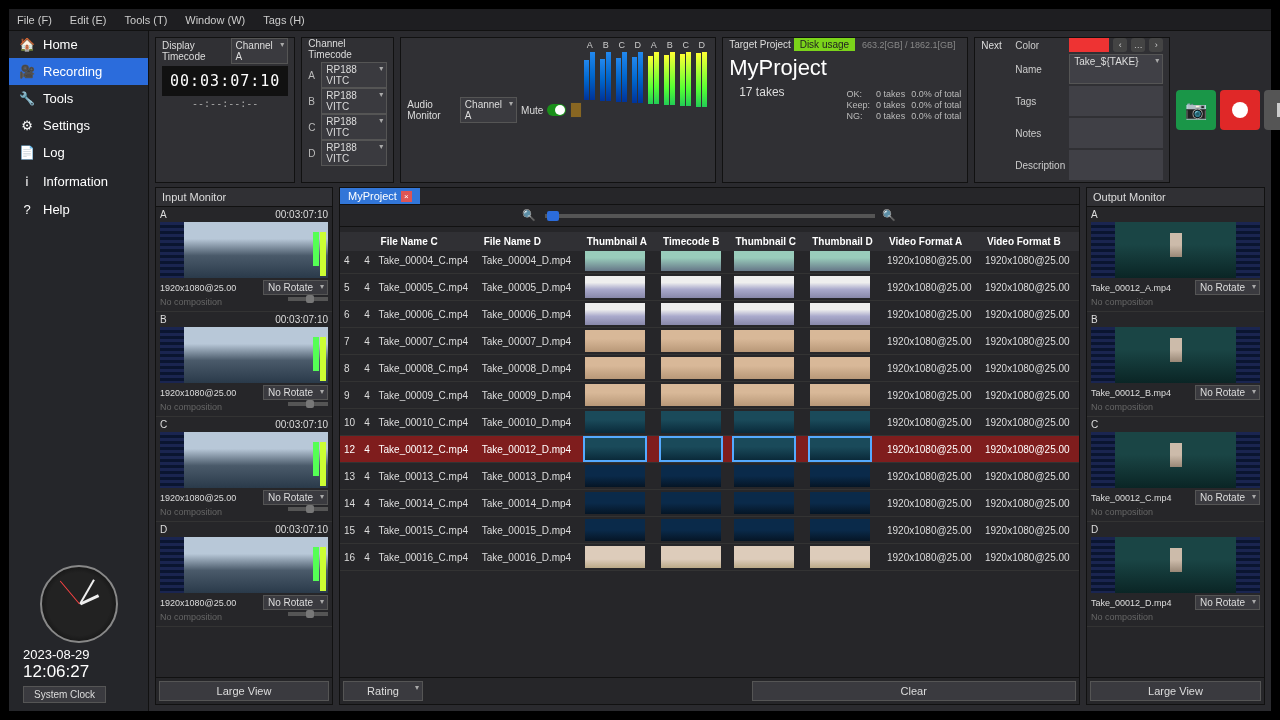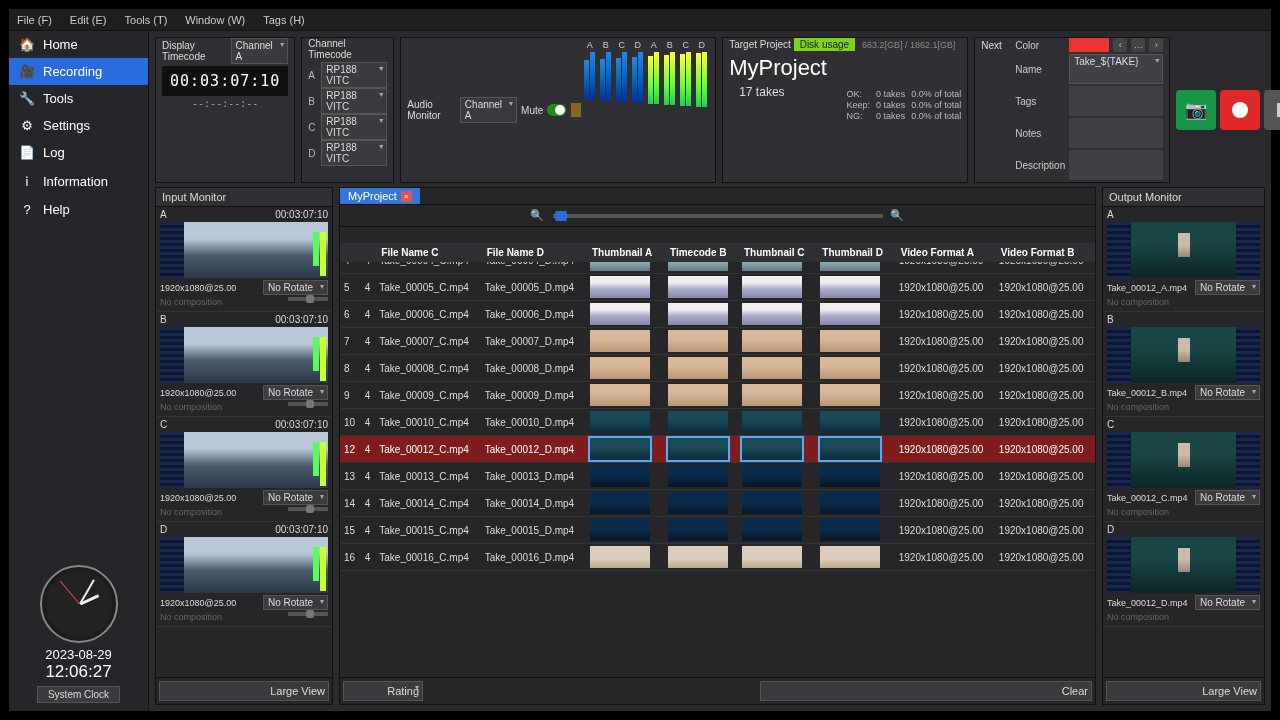--- a/index.html
+++ b/index.html
@@ -10,21 +10,21 @@
 .main{flex:1;display:flex;min-height:0}
 .sidebar{width:140px;background:#25262a;display:flex;flex-direction:column;border-right:1px solid #111}
 .logo{padding:8px 4px 6px;text-align:center;border-bottom:1px solid #333}
 .logo-title{color:#fff;font-size:19px;font-weight:400;letter-spacing:0;font-family:Arial}
 .logo-sub{color:#9ab;font-size:9px;margin-top:2px}
 .logo-ver{color:#888;font-size:8px;margin-top:2px}
 .nav{display:flex;flex-direction:column}
 .nav-item{display:flex;align-items:center;gap:8px;padding:6px 10px;color:#fff;font-size:13px;cursor:pointer}
 .nav-item.active{background:#2b6cdc}
 .nav-item .icn{width:16px;text-align:center;font-size:13px}
-.clock-wrap{margin-top:auto;text-align:center;padding:4px 14px 8px}
+.clock-wrap{margin-top:auto;padding:4px 14px 8px}
 .clock-face{width:78px;height:78px;border-radius:50%;background:radial-gradient(circle,#222 60%,#000 100%);border:2px solid #888;margin:0 auto 4px;position:relative}
 .hand{position:absolute;left:50%;bottom:50%;background:#eee;transform-origin:bottom center}
 .hand.hr{width:3px;height:20px;transform:rotate(65deg)}
 .hand.mn{width:2px;height:28px;transform:rotate(30deg)}
 .hand.sc{width:1px;height:30px;background:#f44;transform:rotate(-40deg)}
 .date{font-size:13px;color:#fff}
 .time{font-size:17px;color:#fff;font-weight:500}
 .sys-btn{display:inline-block;margin-top:4px;padding:2px 10px;background:#3a3a3f;border:1px solid #555;font-size:10px;color:#ddd;cursor:pointer}
 .content{flex:1;display:flex;flex-direction:column;min-width:0}
 .toprow{display:flex;gap:6px;padding:6px 6px 4px;flex-wrap:nowrap}
@@ -66,21 +66,21 @@
 .btn-cam{background:#1a9648;color:#fff}
 .btn-rec{background:#e02828}
 .btn-rec .dot{width:16px;height:16px;background:#fff;border-radius:50%}
 .btn-stop{background:#555}
 .btn-stop .sq{width:14px;height:14px;background:#ccc}
 .workarea{flex:1;display:flex;gap:6px;padding:0 6px 6px;min-height:0}
 .col{display:flex;flex-direction:column;min-height:0}
 .col-hdr{background:#303034;padding:3px 6px;border:1px solid #111;font-size:11px;display:flex;align-items:center}
 .input-col{width:178px}
 .table-col{flex:1;min-width:0}
-.output-col{width:163px}
+.output-col{width:179px}
 .scroll{flex:1;overflow-y:auto;background:#262629;border:1px solid #111;border-top:none;min-height:0}
 .scroll::-webkit-scrollbar{width:8px;height:8px}
 .scroll::-webkit-scrollbar-thumb{background:#555}
 .mon{padding:2px 4px;border-bottom:1px solid #333}
 .mon-hdr{display:flex;justify-content:space-between;font-size:10px;color:#ddd}
 .mon-img{height:56px;background:#334;display:flex;position:relative;margin:2px 0}
 .mon-main{flex:1;background:linear-gradient(#b8c8d8 30%,#4a5a6a 60%,#2a3a4a)}
 .mon-side{width:24px;background:repeating-linear-gradient(#1a2550 0 3px,#0a1530 3px 6px)}
 .mon-bars{position:absolute;right:2px;bottom:2px;display:flex;gap:1px}
 .mon-bars .b{width:6px;background:#5f5;height:34px}
@@ -93,33 +93,33 @@
 .out-mon-img{height:56px;background:linear-gradient(#1a4545 40%,#0a2525);position:relative;margin:2px 0;display:flex}
 .out-mon-img .center{flex:1;position:relative}
 .out-mon-img .bird{position:absolute;left:50%;top:20%;width:12px;height:24px;background:linear-gradient(#cba 50%,#987);transform:translateX(-50%)}
 .proj-tab{background:#3276d8;color:#fff;padding:2px 8px;font-size:11px;display:inline-flex;align-items:center;gap:4px}
 .close-x{background:#d55;width:11px;height:11px;font-size:8px;text-align:center;line-height:11px;cursor:pointer}
 .zoom-row{display:flex;align-items:center;justify-content:center;gap:8px;padding:4px;background:#262629;border:1px solid #111;border-top:none}
 .zoom-track{width:330px;height:4px;background:#555;position:relative}
 .zoom-track::after{content:"";position:absolute;left:2px;top:-3px;width:12px;height:10px;background:#2b6cdc;border-radius:2px}
 .tbl-wrap{flex:1;overflow:auto;background:#262629;border:1px solid #111;border-top:none;min-height:0}
 .tbl{width:100%;border-collapse:collapse;font-size:10px}
-.tbl th{background:#303034;padding:4px 6px;text-align:left;color:#fff;border-bottom:1px solid #111;position:sticky;top:16px;font-weight:600}
+.tbl th{background:#303034;padding:4px 6px;text-align:left;color:#fff;border-bottom:1px solid #111;position:sticky;top:5px;font-weight:600}
 .tbl td{padding:2px 4px;border-bottom:1px solid #333;color:#ddd;white-space:nowrap}
 .tbl tr.sel td{background:#7f1d1d;color:#fff}
 .thumb{width:60px;height:22px;display:inline-block;vertical-align:middle}
 .th-sky{background:linear-gradient(#9cb 40%,#678)}
 .th-snow{background:linear-gradient(#eee 30%,#aac 60%,#88a)}
 .th-face{background:linear-gradient(#d8b898 40%,#b89878)}
 .th-div{background:linear-gradient(#1a4a5a 40%,#0a2a3a)}
 .th-nite{background:linear-gradient(#0a2a4a 50%,#051525)}
 .th-dez{background:linear-gradient(#dcb 60%,#ba8)}
 .sel .thumb{outline:2px solid #5af}
 .foot-row{display:flex;gap:6px;padding:3px;background:#262629;border:1px solid #111;border-top:none}
-.lg-btn{flex:1;text-align:right;padding:3px;background:#3a3a3f;border:1px solid #555;cursor:pointer;font-size:11px}
+.lg-btn{flex:1;text-align:center;padding:3px;background:#3a3a3f;border:1px solid #555;cursor:pointer;font-size:11px}
 .clear-btn{width:50px}
 </style>
 </head>
 <body>
 
 <div class="app">
   <div class="menubar" id="menubar">
       <span>File (F)</span>
       <span>Edit (E)</span>
       <span>Tools (T)</span>
@@ -594,21 +594,21 @@
                     <td><span class="thumb th-dez"></span></td>
                     <td><span class="thumb th-dez"></span></td>
                     <td><span class="thumb th-dez"></span></td>
                     <td>1920x1080@25.00</td>
                     <td>1920x1080@25.00</td>
                   </tr>
                 </tbody>
           </table>
             </div>
           <div class="foot-row">
-            <span class="dropdown lg-btn" style="flex:0 0 80px;text-align:right">Rating</span>
+            <span class="dropdown lg-btn" style="flex:0 0 80px;text-align:center">Rating</span>
             <span style="flex:1"></span>
             <span class="lg-btn clear-btn">Clear</span>
           </div>
         </div>
 
         <div class="col output-col">
           <div class="col-hdr">Output Monitor</div>
           <div class="scroll" id="outmons">
               <div class="mon">
                 <div class="mon-hdr">

